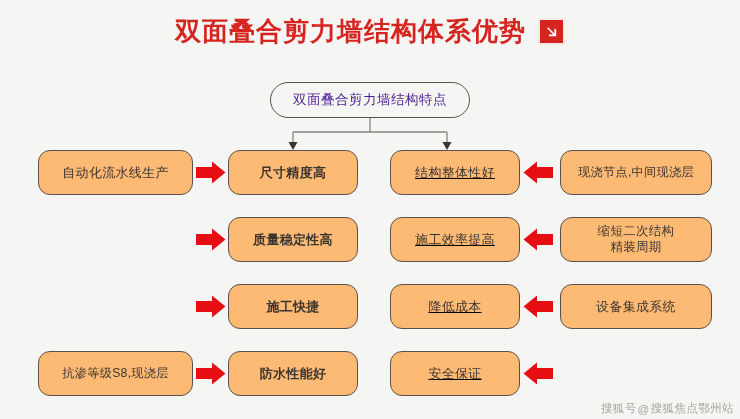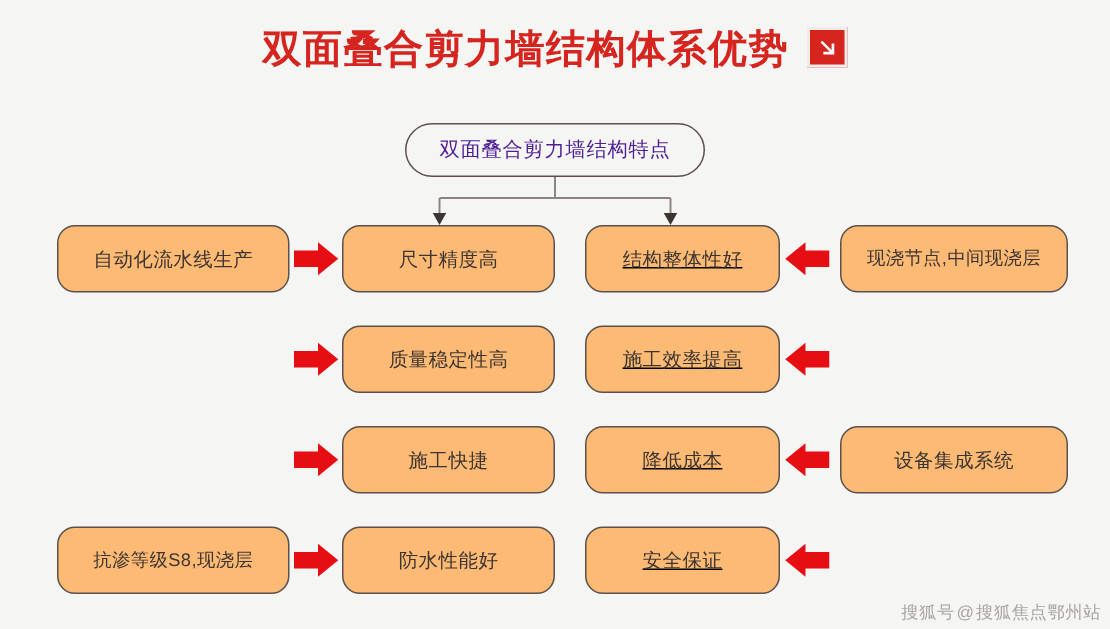--- a/index.html
+++ b/index.html
@@ -26,20 +26,21 @@
     justify-content: center;
     gap: 12px;
   }
   .title-text {
     font-size: 26px;
     font-weight: bold;
     color: #d6241f;
     letter-spacing: 1px;
     line-height: 1;
     white-space: nowrap;
+    font-family: Liberation Serif, serif;
   }
   .title-arrow-box {
     width: 27px;
     height: 27px;
     background: #d6241f;
     border: 2px solid #f0ece8;
     box-sizing: border-box;
     display: flex;
     align-items: center;
     justify-content: center;
@@ -112,21 +113,21 @@
     font-size: 13px;
     color: #3c3430;
     line-height: 1.22;
     letter-spacing: 0.3px;
   }
   .node.small .lbl { font-size: 12.2px; }
   .node.two-line .lbl { font-size: 12.5px; }
 
   
   .col1 { position: absolute; left: 38px;  width: 155px; }
-  .col2 { position: absolute; left: 228px; width: 142px; }
+  .col2 { position: absolute; left: 228px; width: 130px; font-weight: bold; }
   .col3 { position: absolute; left: 390px; width: 130px; text-decoration: underline; }
   .col4 { position: absolute; left: 560px; width: 152px; }
 
   
   .red-arrow {
     position: absolute;
     top: 11px;
     width: 30px;
     height: 23px;
   }
@@ -226,20 +227,26 @@
     <div class="cell col3">
       <div class="node">
         <span class="lbl">施工效率提高</span>
       </div>
     </div>
     <div class="red-arrow arrow-left">
       <svg width="30" height="23" viewBox="0 0 30 23" aria-hidden="true">
         <path d="M30 6 L14 6 L14 0.5 L0.5 11.5 L14 22.5 L14 17 L30 17 Z" fill="#e60d13"></path>
       </svg>
     </div>
+    <div class="cell col4">
+      <div class="node two-line">
+        <span class="lbl" style="white-space:pre-line">缩短二次结构
+精装周期</span>
+      </div>
+    </div>
   </div>
 
   <div class="row">
     <div class="red-arrow arrow-right">
       <svg width="30" height="23" viewBox="0 0 30 23" aria-hidden="true">
         <path d="M0 6 L16 6 L16 0.5 L29.5 11.5 L16 22.5 L16 17 L0 17 Z" fill="#e60d13"></path>
       </svg>
     </div>
     <div class="cell col2">
       <div class="node">

